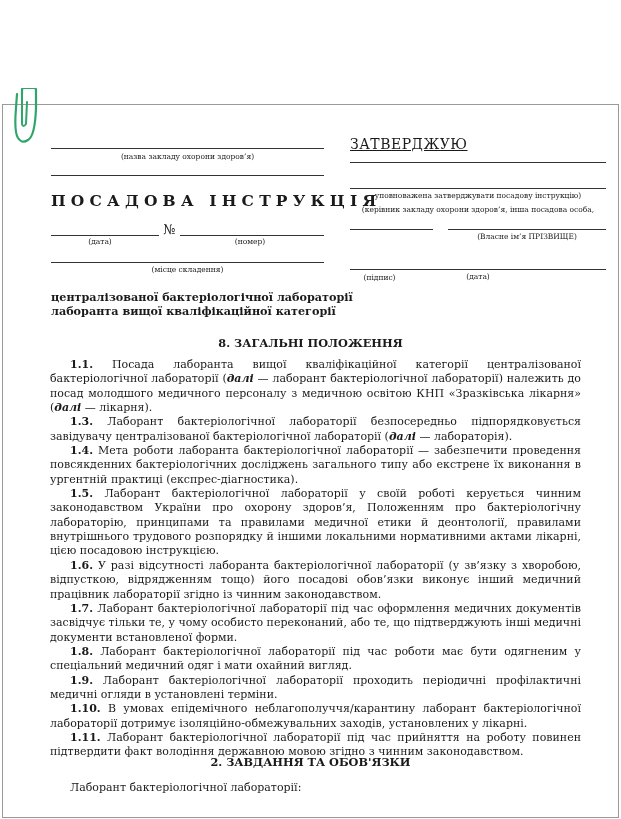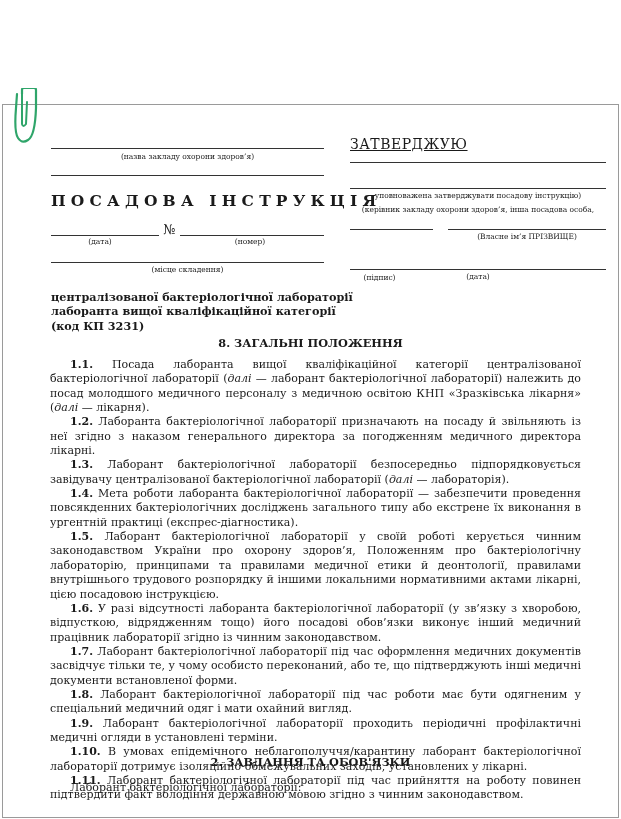--- a/index.html
+++ b/index.html
@@ -12,21 +12,21 @@
   .cap { position:absolute; font-size:7.5px; text-align:center; color:#222; }
   .abs { position:absolute; }
   .title { font-weight:bold; font-size:15.5px; letter-spacing:5.2px; }
   .approve { font-size:14px; letter-spacing:0.5px; }
   .num { font-size:13px; }
   .subject { font-weight:bold; font-size:11.2px; line-height:14.3px; }
   .section { font-weight:bold; font-size:11.3px; text-align:center; width:621px; left:0; }
   .body { position:absolute; left:50px; width:531px; font-size:11px; line-height:14.35px; text-align:justify; }
   .body p { margin:0; text-indent:20px; }
   .body .n { font-weight:bold; }
-  .body i { font-style:italic; }
+  .body i { font-style:italic;font-weight:bold; }
   .sub2 { font-size:11px; }
 </style>
 </head>
 <body>
 
 <div class="paper"></div>
 
 <svg class="clip" viewBox="0 0 26 60">
   <path d="M10 6 L10 2 Q10 0 12 0 L22 0 Q24 0 24 2 L24 20 Q23 48 16 52 Q10 56 6 50 Q2 44 4 20 L5 6" fill="none" stroke="#2fa56a" stroke-width="2.2" stroke-linecap="round"></path>
   <path d="M10 6 L10 36 Q11 40 14 36 L15 14" fill="none" stroke="#2fa56a" stroke-width="2" stroke-linecap="round"></path>
@@ -56,28 +56,26 @@
 <div class="line" style="left:448px; top:229px; width:158px;"></div>
 <div class="cap" style="left:338px; top:232px; width:83px;margin-top:41px;">(підпис)</div>
 <div class="cap" style="left:448px; top:232px; width:158px;">(Власне ім’я ПРІЗВИЩЕ)</div>
 
 <div class="line" style="left:350px; top:269px; width:256px;"></div>
 <div class="cap" style="left:350px; top:272px; width:256px;">(дата)</div>
 
 <div class="abs subject" style="left:51px; top:290px;">
   <div>централізованої бактеріологічної лабораторії</div>
   <div>лаборанта вищої кваліфікаційної категорії</div>
-  <div>(код КП 3231)</div>
 </div>
 
 <div class="abs section" style="top:336px;">8. ЗАГАЛЬНІ ПОЛОЖЕННЯ</div>
 
 <div class="body" style="top:358px;">
   <p><span class="n">1.1.</span> <span>Посада лаборанта вищої кваліфікаційної категорії централізованої бактеріологічної лабораторії (</span><i>далі</i><span> — лаборант бактеріологічної лабораторії) належить до посад молодшого медичного персоналу з медичною освітою КНП «Зразківська лікарня» (</span><i>далі</i><span> — лікарня).</span></p>
-  <p><span class="n">1.2.</span> <span>Лаборанта бактеріологічної лабораторії призначають на посаду й звільняють із неї згідно з наказом генерального директора за погодженням медичного директора лікарні.</span></p>
   <p><span class="n">1.3.</span> <span>Лаборант бактеріологічної лабораторії безпосередньо підпорядковується завідувачу централізованої бактеріологічної лабораторії (</span><i>далі</i><span> — лабораторія).</span></p>
   <p><span class="n">1.4.</span> <span>Мета роботи лаборанта бактеріологічної лабораторії — забезпечити проведення повсякденних бактеріологічних досліджень загального типу або екстрене їх виконання в ургентній практиці (експрес-діагностика).</span></p>
   <p><span class="n">1.5.</span> <span>Лаборант бактеріологічної лабораторії у своїй роботі керується чинним законодавством України про охорону здоров’я, Положенням про бактеріологічну лабораторію, принципами та правилами медичної етики й деонтології, правилами внутрішнього трудового розпорядку й іншими локальними нормативними актами лікарні, цією посадовою інструкцією.</span></p>
   <p><span class="n">1.6.</span> <span>У разі відсутності лаборанта бактеріологічної лабораторії (у зв’язку з хворобою, відпусткою, відрядженням тощо) його посадові обов’язки виконує інший медичний працівник лабораторії згідно із чинним законодавством.</span></p>
   <p><span class="n">1.7.</span> <span>Лаборант бактеріологічної лабораторії під час оформлення медичних документів засвідчує тільки те, у чому особисто переконаний, або те, що підтверджують інші медичні документи встановленої форми.</span></p>
   <p><span class="n">1.8.</span> <span>Лаборант бактеріологічної лабораторії під час роботи має бути одягненим у спеціальний медичний одяг і мати охайний вигляд.</span></p>
   <p><span class="n">1.9.</span> <span>Лаборант бактеріологічної лабораторії проходить періодичні профілактичні медичні огляди в установлені терміни.</span></p>
   <p><span class="n">1.10.</span> <span>В умовах епідемічного неблагополуччя/карантину лаборант бактеріологічної лабораторії дотримує ізоляційно-обмежувальних заходів, установлених у лікарні.</span></p>
   <p><span class="n">1.11.</span> <span>Лаборант бактеріологічної лабораторії під час прийняття на роботу повинен підтвердити факт володіння державною мовою згідно з чинним законодавством.</span></p>
 </div>

